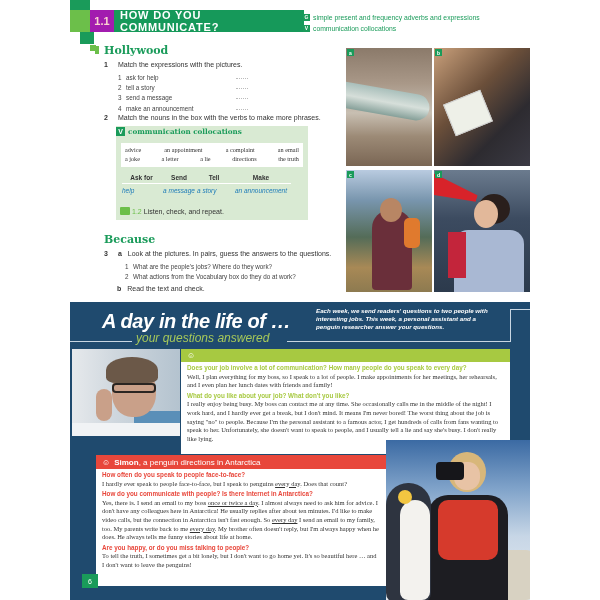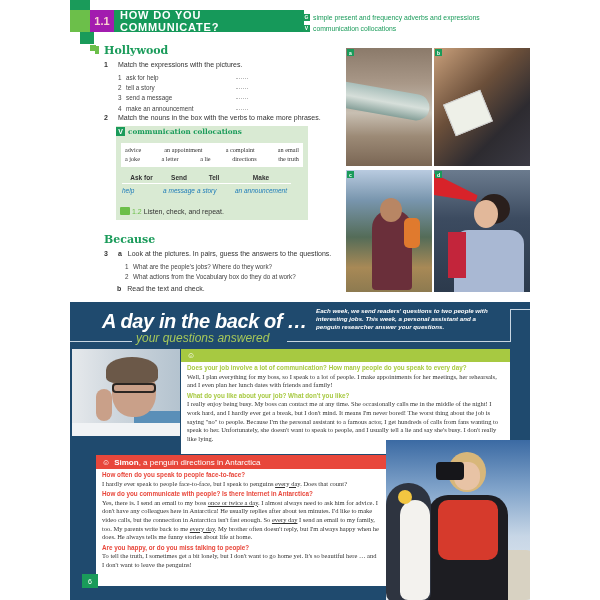--- a/index.html
+++ b/index.html
@@ -244,21 +244,21 @@
 <div class="photo ph-d">
   <div class="coat"></div>
   <div class="red"></div>
   <div class="hair"></div>
   <div class="face"></div>
   <div class="megaphone"></div>
   <span class="ph-label">d</span>
 </div>
 
 <div class="dil"></div>
-<div class="dil-title">A day in the back of …</div>
+<div class="dil-title">A day in the life of …</div>
 <div class="dil-sub">your questions answered</div>
 <div class="dil-line1"></div>
 <div class="dil-line2"></div>
 <div class="dil-line3"></div>
 <div class="dil-line4"></div>
 <div class="dil-intro">Each week, we send readers' questions to two people with interesting jobs. This week, a personal assistant and a penguin researcher answer your questions.</div>
 
 <div class="simon-photo">
   <div class="shirt"></div>
   <div class="face"></div>

